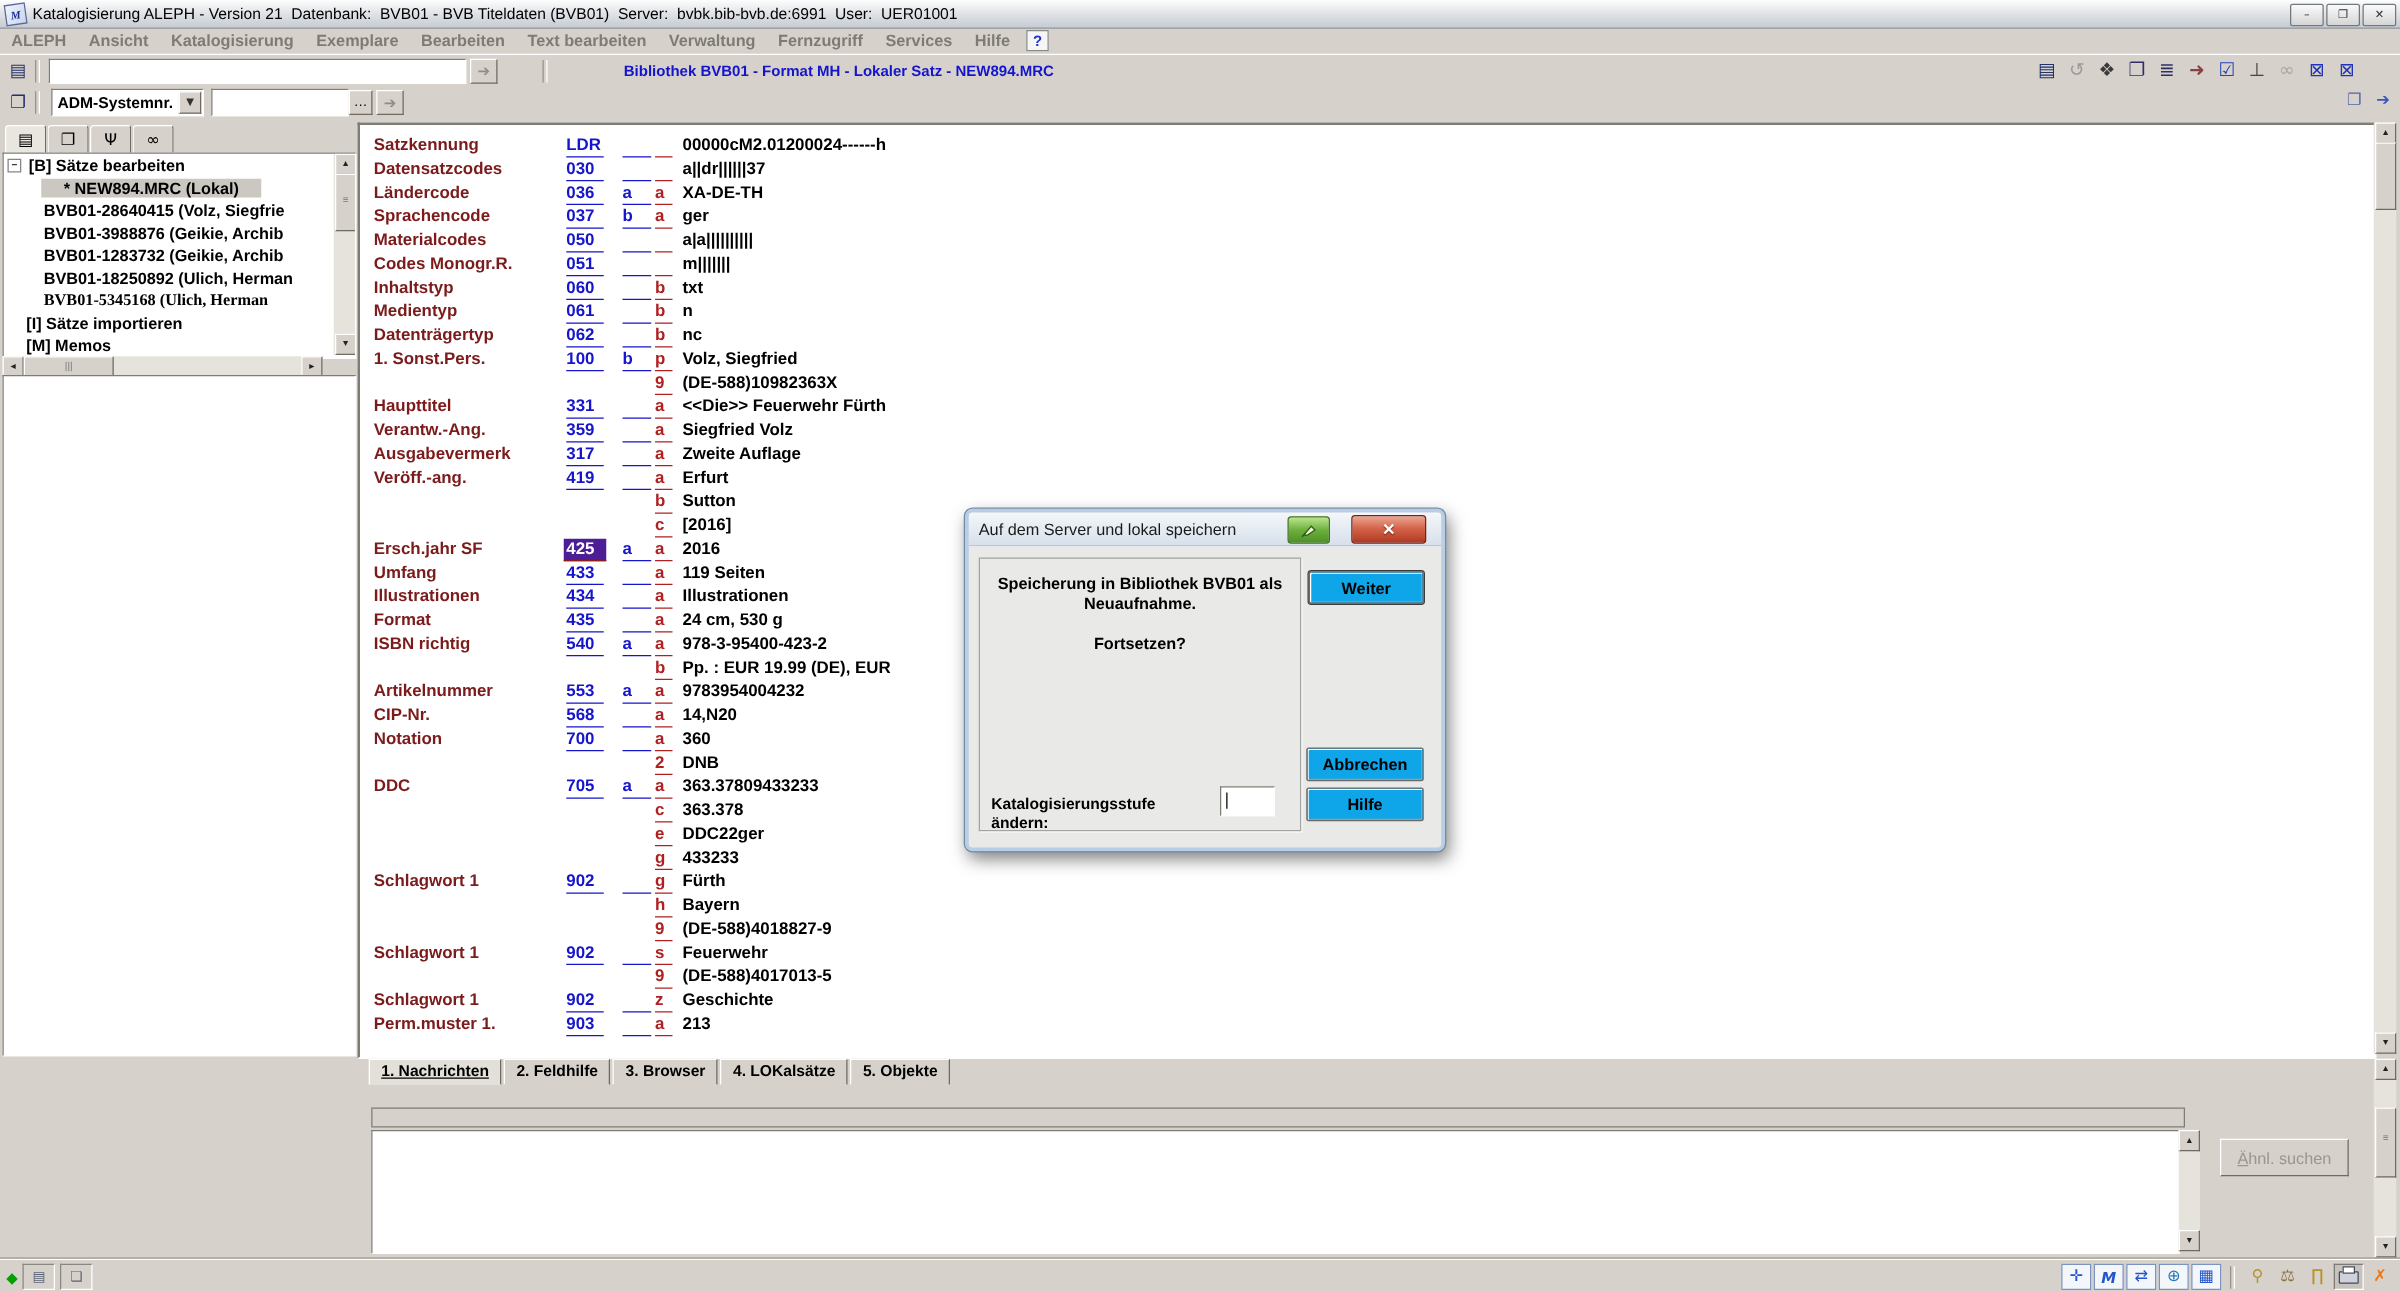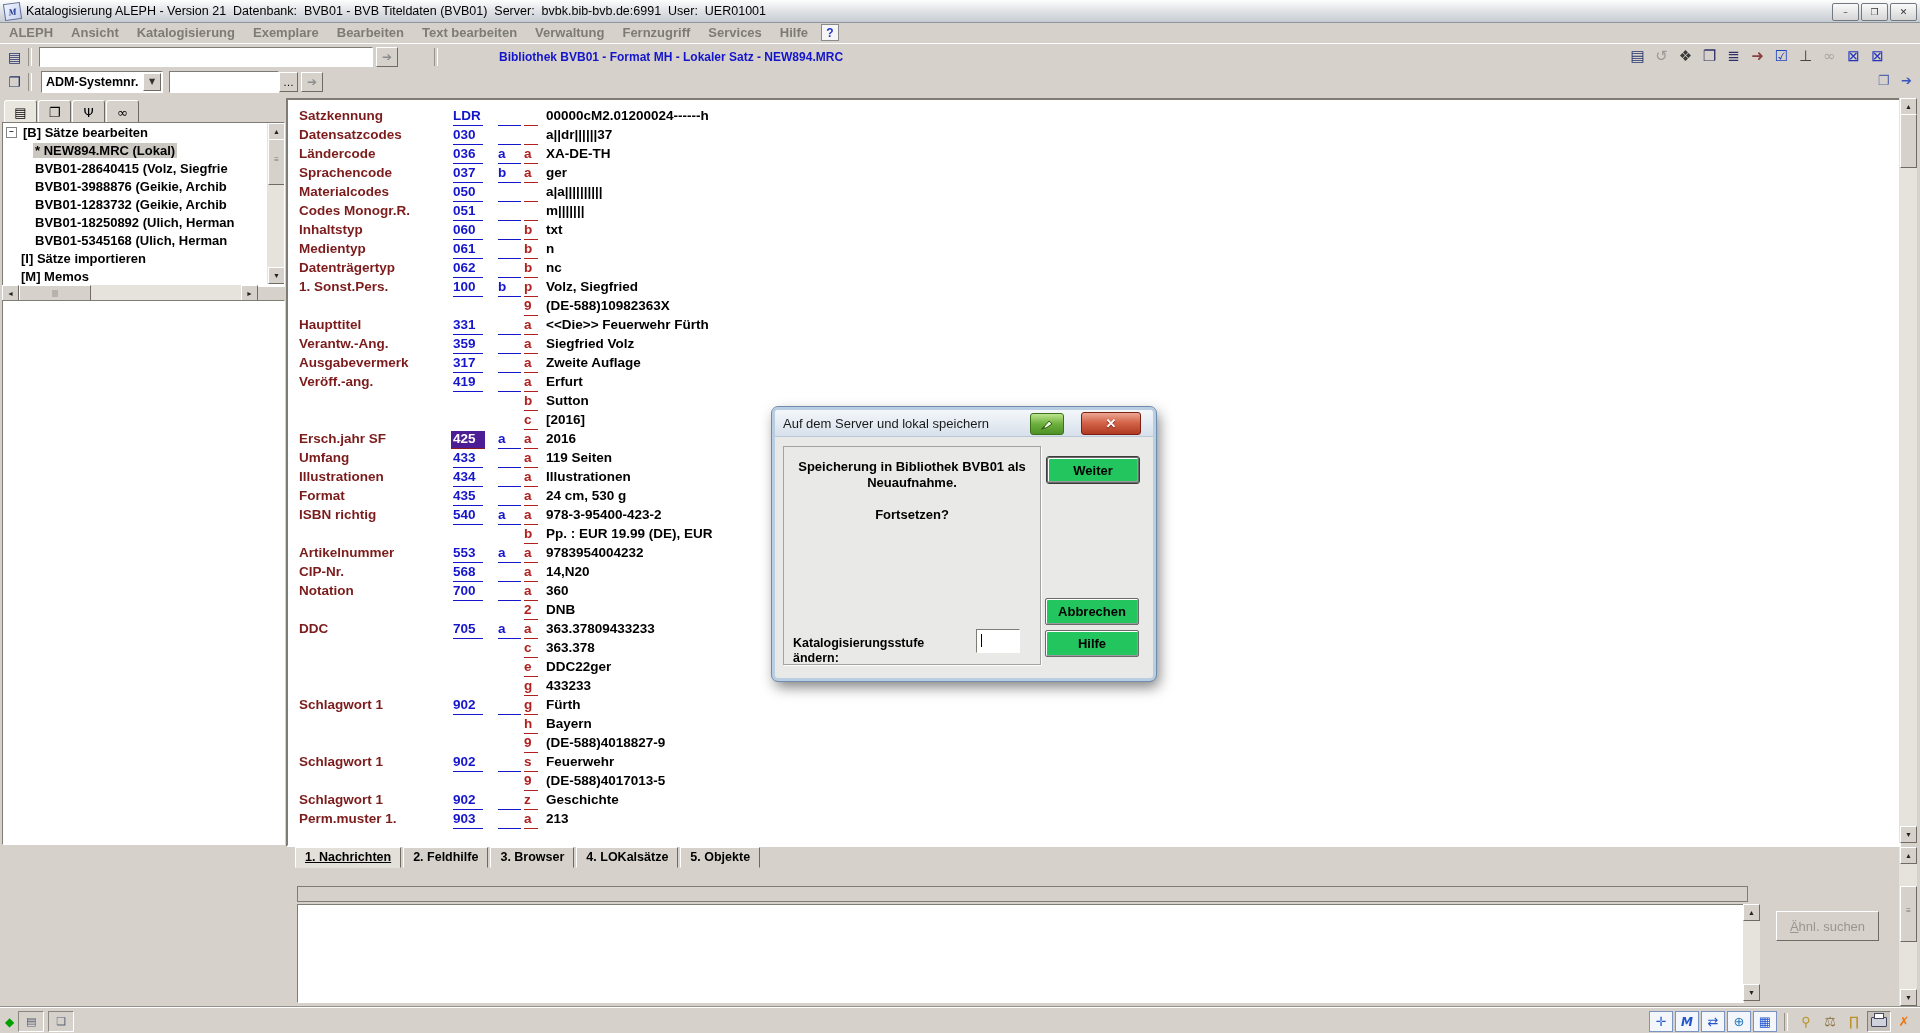--- a/index.html
+++ b/index.html
@@ -110,21 +110,21 @@
   .dlg-close{position:absolute;left:306px;top:2px;width:58px;height:21px;border:1px solid #7c2012;border-radius:3px;
              background:linear-gradient(#eba795,#d4654a 45%,#b03a22);color:#fff;font-weight:bold;font-size:13px;
              display:flex;align-items:center;justify-content:center;text-shadow:0 1px 1px #70190c;}
   .dlg-box{position:absolute;left:8px;top:36px;width:256px;height:217px;border:1px solid #a3a3a3;
            box-shadow:1px 1px 0 #fdfdfd;overflow:hidden;}
   .dlg-msg1{margin:12px 8px 0 8px;text-align:center;font-weight:bold;font-size:13px;line-height:15.5px;}
   .dlg-msg2{margin-top:17px;text-align:center;font-weight:bold;font-size:13px;}
   .dlg-level-label{position:absolute;left:9px;top:189px;width:160px;font-weight:bold;font-size:12.5px;line-height:15px;}
   .dlg-level-input{position:absolute;left:192px;top:182px;width:42px;height:22px;}
   .caret{position:absolute;left:4px;top:4px;width:1px;height:13px;background:#000;}
-  .dlg-btn{position:absolute;background:#22c55e;border:1px solid #6a6a6a;border-radius:2px;
+  .dlg-btn{position:absolute;background:#0ea5e9;border:1px solid #6a6a6a;border-radius:2px;
            box-shadow:inset 1px 1px 0 #ffffff, inset -1px -1px 0 #9c9c9c;
            display:flex;align-items:center;justify-content:center;font-weight:bold;font-size:13px;}
   .btn-weiter{left:272px;top:47px;width:90px;height:24px;outline:1px solid #3c3c3c;}
   .btn-abbrechen{left:270px;top:188px;width:92px;height:25px;}
   .btn-hilfe{left:270px;top:220px;width:92px;height:25px;}
 </style>
 </head>
 <body>
 
 <div class="abs titlebar flex">
@@ -197,36 +197,36 @@
     <div class="tree-tab raised icon-glyph">Ψ</div>
     <div class="tree-tab raised icon-glyph">∞</div>
   </div>
 <div class="abs tree-box sunken">
   <div id="tree-items">
       <div class="titem l0">
         <div class="expander">−</div>
         <div class="ttext" style="padding: 0px 2px;">[B] Sätze bearbeiten</div>
       </div>
       <div class="titem l1 selected">
-        <div class="ttext" style="padding: 0px 2px;">* NEW894.MRC (Lokal)</div>
+        <div class="ttext" style="padding: 0px 18px;">* NEW894.MRC (Lokal)</div>
       </div>
       <div class="titem l1">
         <div class="ttext" style="padding: 0px 2px;">BVB01-28640415 (Volz, Siegfrie</div>
       </div>
       <div class="titem l1">
         <div class="ttext" style="padding: 0px 2px;">BVB01-3988876 (Geikie, Archib</div>
       </div>
       <div class="titem l1">
         <div class="ttext" style="padding: 0px 2px;">BVB01-1283732 (Geikie, Archib</div>
       </div>
       <div class="titem l1">
         <div class="ttext" style="padding: 0px 2px;">BVB01-18250892 (Ulich, Herman</div>
       </div>
       <div class="titem l1">
-        <div class="ttext" style="padding: 0px 2px;">BVB01-5345168 (Ulich, Herman</div>
+        <div class="ttext" style="padding: 0px 2px; font-family: Liberation Serif, serif;">BVB01-5345168 (Ulich, Herman</div>
       </div>
       <div class="titem l0 noexp">
         <div class="ttext" style="padding: 0px 2px;">[I] Sätze importieren</div>
       </div>
       <div class="titem l0 noexp">
         <div class="ttext" style="padding: 0px 2px;">[M] Memos</div>
       </div>
     </div>
   <div class="tree-vscroll">
     <div class="sb-btn raised" style="position:absolute;top:0;left:1px;">▲</div>

